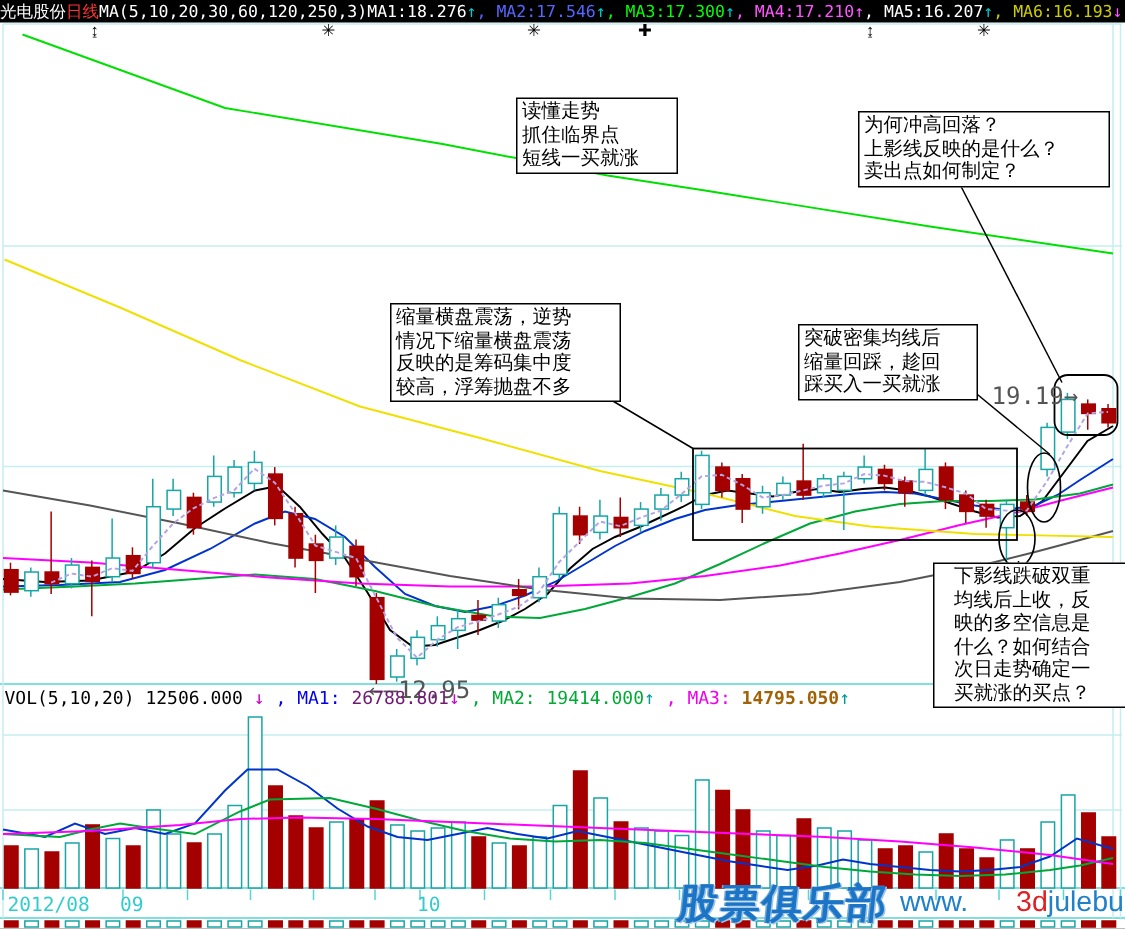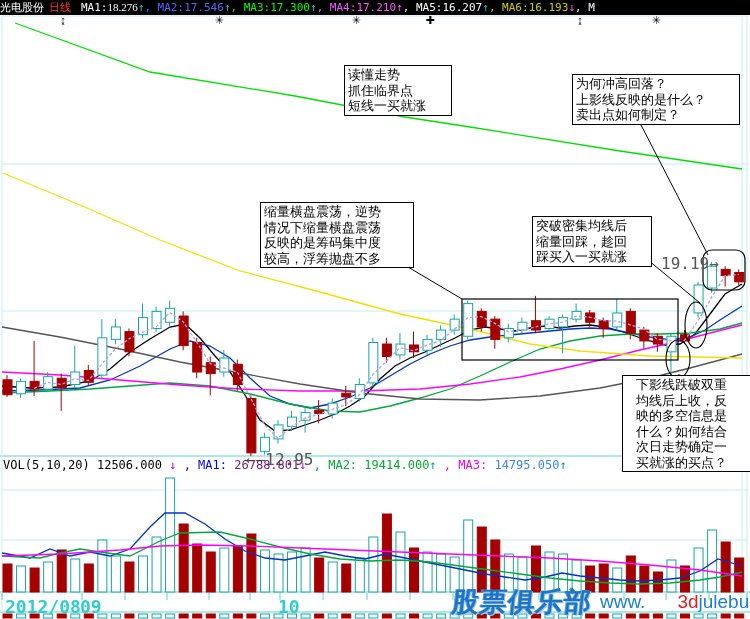--- a/index.html
+++ b/index.html
@@ -16,22 +16,22 @@
   .note{position:absolute;background:#fff;border:1px solid #000;color:#000;z-index:5;
         font-size:13px;line-height:15.5px;padding:1px 3px;white-space:pre-line;
         font-family:"DejaVu Sans","Liberation Sans",sans-serif;}
   
   .plabel{position:absolute;color:#555;font-size:16px;z-index:4;
           font-family:"DejaVu Sans Mono","Liberation Mono",monospace;}
   
   #volrow{position:absolute;left:3px;top:458px;height:14px;z-index:4;white-space:nowrap;
           font-family:"DejaVu Sans Mono","Liberation Mono",monospace;font-size:12px;color:#000;}
   
-  .dlabel{position:absolute;top:596px;color:#33cccc;font-size:18px;z-index:4;
-          font-family:"DejaVu Sans Mono","Liberation Mono",monospace;font-weight:bold;}
+  .dlabel{position:absolute;top:596px;color:#33cccc;font-size:13px;z-index:4;
+          font-family:"DejaVu Sans Mono","Liberation Mono",monospace;font-weight:normal;}
   
   #wm{position:absolute;left:452px;top:584px;z-index:6;white-space:nowrap;display:flex;align-items:center;}
   #wm .brand{font-size:27px;font-weight:bold;color:#1b74c5;letter-spacing:1px;
              text-shadow:1px 1px 0 #9cc6e8, -1px 0 0 #6aa6d8;transform:skewX(-6deg);}
   #wm .url{font-size:19px;color:#2080c8;margin-left:8px;}
   #wm .url .r3d{color:#e02020;margin-left:32px;}
 </style>
 </head>
 <body>
 
@@ -312,22 +312,23 @@
       <text x="430" y="24" font-size="11" text-anchor="middle" fill="#000">✚</text>
       <text x="580" y="24" font-size="11" text-anchor="middle" fill="#000">↨</text>
       <text x="656" y="24" font-size="11" text-anchor="middle" fill="#000">✳</text>
     </svg>
 
   <div id="hdr">
     <span style="color:#fff">光电股份</span>
     <span class="sp"></span>
     <span style="color:#ff3333">日线</span>
     <span class="sp"></span>
+    <span style="color:#fff">MA(5,10,20,30,60,120,250,3)</span>
     <span class="sp"></span>
-    <span><span style="color: rgb(255, 255, 255);">MA1: </span><span style="color: rgb(255, 255, 255); font-family: Liberation Serif, serif;">18.276</span><span style="color: rgb(0, 204, 204);">↑</span></span>
+    <span><span style="color: rgb(255, 255, 255);">MA1: </span><span style="color: rgb(255, 255, 255);">18.276</span><span style="color: rgb(0, 204, 204);">↑</span></span>
     <span><span style="color: rgb(85, 102, 255);">, MA2: </span><span style="color: rgb(85, 102, 255);">17.546</span><span style="color: rgb(0, 204, 204);">↑</span></span>
     <span><span style="color: rgb(0, 255, 0);">, MA3: </span><span style="color: rgb(0, 255, 0);">17.300</span><span style="color: rgb(0, 204, 204);">↑</span></span>
     <span><span style="color: rgb(255, 85, 255);">, MA4: </span><span style="color: rgb(255, 85, 255);">17.210</span><span style="color: rgb(255, 85, 255);">↑</span></span>
     <span><span style="color: rgb(255, 255, 255);">, MA5: </span><span style="color: rgb(255, 255, 255);">16.207</span><span style="color: rgb(0, 204, 204);">↑</span></span>
     <span><span style="color: rgb(204, 204, 0);">, MA6: </span><span style="color: rgb(204, 204, 0);">16.193</span><span style="color: rgb(255, 85, 255);">↓</span></span>
     <span style="color:#fff">, M</span>
   </div>
 
   <div class="note" style="left: 300px; top: 65px; width: 100px; margin-left: 44px;">读懂走势
 抓住临界点
@@ -351,21 +352,21 @@
 
   <div class="plabel" id="lbl-high" style="left:661px;top:254px;">19.19→</div>
   <div class="plabel" id="lbl-low" style="left:246px;top:450px;">←—12.95</div>
 
   <div id="volrow">
     <span style="color:#000">VOL(5,10,20)</span>
     <span style="color:#000"> 12506.000</span>
     <span id="vol-arrow" style="color: rgb(204, 0, 204);">↓</span>
     <span><span style="color: rgb(0, 0, 238);">, MA1: </span><span style="color: #701a75;">26788.801</span><span style="color: rgb(204, 0, 204);">↓</span></span>
     <span><span style="color: rgb(0, 170, 51);">, MA2: </span><span style="color: rgb(0, 170, 51);">19414.000</span><span style="color: rgb(0, 153, 153);">↑</span></span>
-    <span><span style="color: rgb(238, 0, 238);">, MA3: </span><span style="color: #3b82f6;">14795.050</span><span style="color: rgb(0, 153, 153);">↑</span></span>
+    <span><span style="color: rgb(238, 0, 238);">, MA3: </span><span style="color: #a16207; font-weight: bold;">14795.050</span><span style="color: rgb(0, 153, 153);">↑</span></span>
   </div>
 
   <span class="dlabel" style="left: 5px;">2012/08</span>
   <span class="dlabel" style="left: 80px; text-align: right;">09</span>
   <span class="dlabel" style="left: 278px;">10</span>
 
   <div id="wm">
     <span class="brand">股票俱乐部</span>
     <span class="url"><span>www.</span><span class="r3d">3d</span><span>julebu.com</span></span>
   </div>

